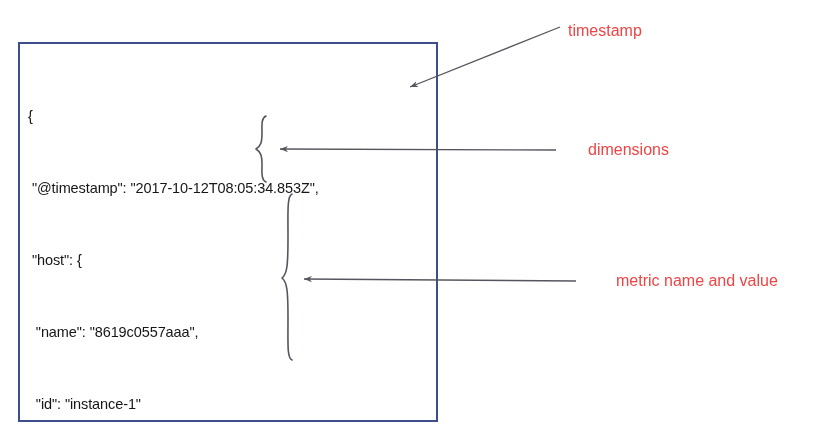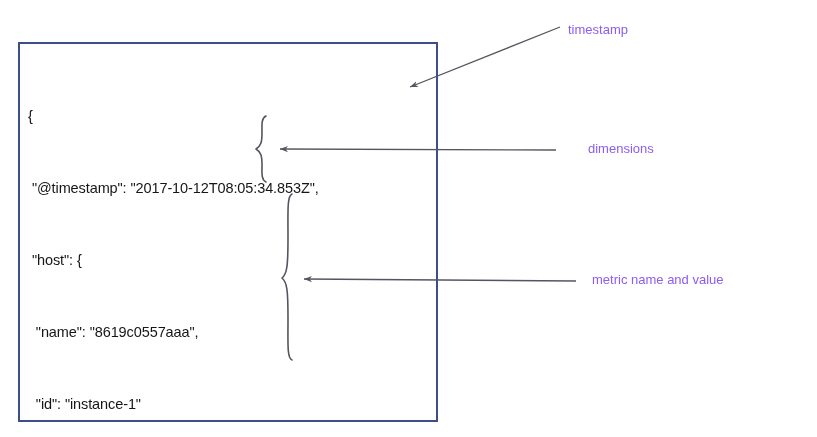--- a/index.html
+++ b/index.html
@@ -52,27 +52,27 @@
   }
   .code-line {
     height: 24px;
     white-space: pre;
   }
 
   
   .annotation-label {
     position: absolute;
     font-family: "Liberation Sans", sans-serif;
-    font-size: 13px;
-    color: #8b5cf6;
+    font-size: 16px;
+    color: #ef4444;
     white-space: nowrap;
   }
   #label-timestamp { left: 568px; top: 22px; }
   #label-dimensions { left: 568px; top: 141px; margin-left: 20px; }
-  #label-metric    { left: 592px; top: 272px; text-align: right; }
+  #label-metric    { left: 616px; top: 272px; text-align: right; }
 
   
   #annotation-svg {
     position: absolute;
     left: 0;
     top: 0;
     width: 817px;
     height: 437px;
     pointer-events: none;
   }

